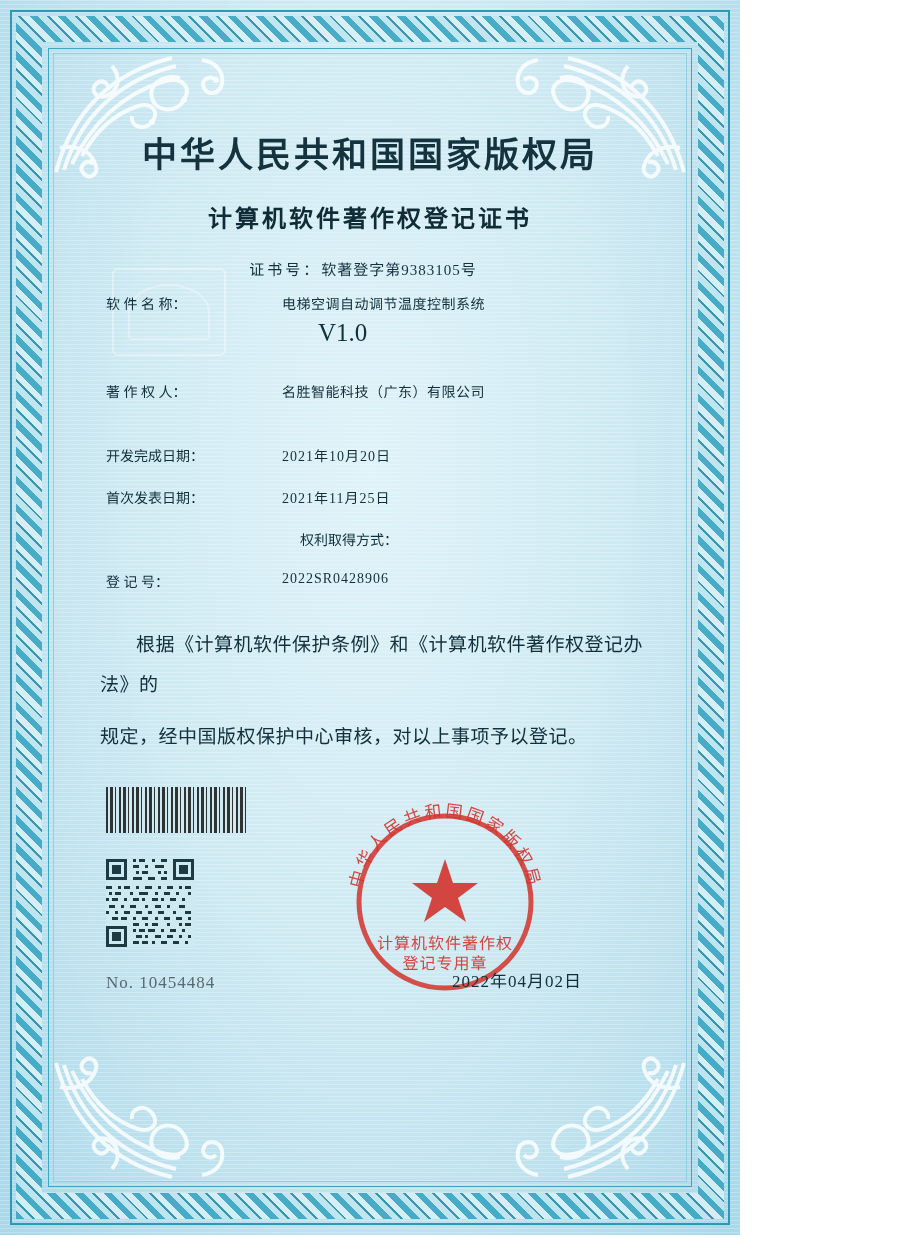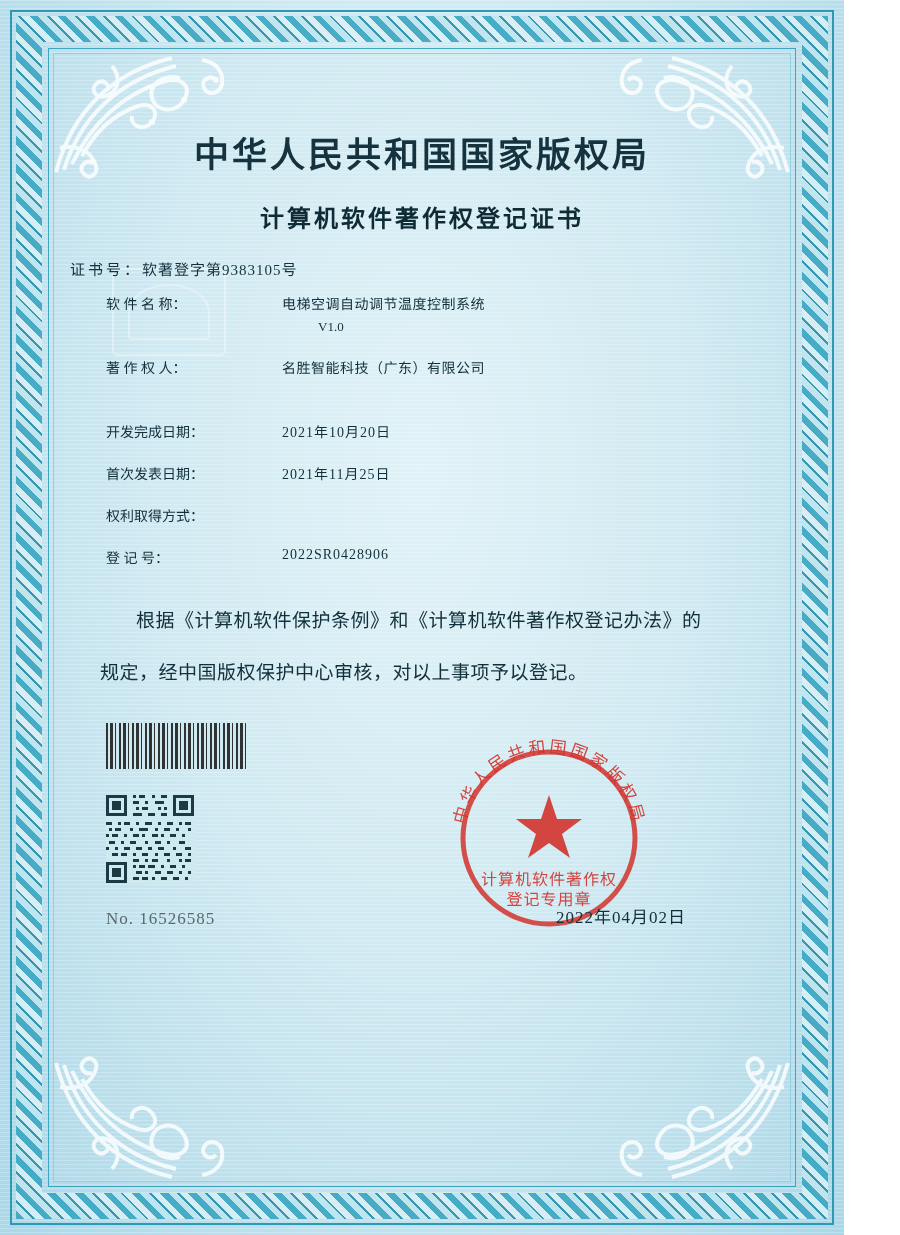--- a/index.html
+++ b/index.html
@@ -7,21 +7,21 @@
     margin: 0;
     padding: 0;
     background: #ffffff;
   }
   body {
     font-family: "Liberation Serif", "DejaVu Serif", serif;
   }
 
   .page {
     position: relative;
-    width: 844px;
+    width: 740px;
     height: 1235px;
     overflow: hidden;
     background:
       radial-gradient(ellipse at 50% 38%, #dff3f8 0%, #cfeaf3 45%, #bfe2ee 70%, #a9d8e9 100%);
   }
 
   
   .guilloche {
     position: absolute;
     inset: 0;
@@ -113,21 +113,21 @@
     text-align: center;
     font-size: 24px;
     font-weight: bold;
     letter-spacing: 3px;
     color: #0f2c36;
     margin-top: 22px;
   }
 
   .cert-no-row {
     margin-top: 24px;
-    text-align: left;
+    text-align: center;
     padding-right: 14px;
     font-size: 15px;
     color: #13323d;
     letter-spacing: 1px;
   }
   .cert-no-row .label { letter-spacing: 3px; }
   .cert-no-row .value { font-family: "Liberation Serif", serif; }
 
   .fields {
     margin-top: 14px;
@@ -149,30 +149,31 @@
   .field-value {
     flex: 1;
     letter-spacing: 0.5px;
   }
   .field-value.mono {
     font-family: Liberation Serif, serif;
     letter-spacing: 1px;
   }
   .field-sub {
     padding-left: 212px;
-    font-size: 13px;
+    font-size: 25px;
     color: #12303b;
     margin-top: -4px;
+    margin-bottom: 12px;
     font-family: "Liberation Serif", serif;
   }
 
   .gap-lg { height: 34px; }
   .gap-md { height: 22px; }
 
-  .field-row.dated { margin-bottom: 22px; }
+  .field-row.dated { margin-bottom: 22px; justify-content: center; }
 
   .statement {
     margin-top: 34px;
     padding: 0 14px 0 18px;
     font-size: 19px;
     line-height: 40px;
     color: #12303b;
     letter-spacing: 0.5px;
   }
   .statement p { margin: 12px; text-indent: 36px; }
@@ -483,21 +484,21 @@
             <rect x="9" y="27" width="2" height="1"></rect>
               <rect x="12" y="27" width="2" height="1"></rect>
             <rect x="15" y="27" width="1" height="1"></rect>
               <rect x="18" y="27" width="2" height="1"></rect>
             <rect x="22" y="27" width="2" height="1"></rect>
               <rect x="26" y="27" width="1" height="1"></rect>
           </g>
         </svg>
       </div>
 
-      <div class="serial">No. 16526585</div>
+      <div class="serial">No. 10454484</div>
 
       <div class="seal">
         <svg viewBox="0 0 210 210" xmlns="http://www.w3.org/2000/svg">
           <defs>
             <path id="sealArc" d="M 20,105 A 85,85 0 0 1 190,105"></path>
           </defs>
           <circle cx="105" cy="105" r="86" fill="none" stroke="#d2332c" stroke-width="5" opacity="0.85"></circle>
           <text font-size="17" fill="#d2332c" opacity="0.9" font-family="'Liberation Serif', serif" letter-spacing="3">
             <textPath href="#sealArc" startOffset="50%" text-anchor="middle">中华人民共和国国家版权局</textPath>
           </text>

